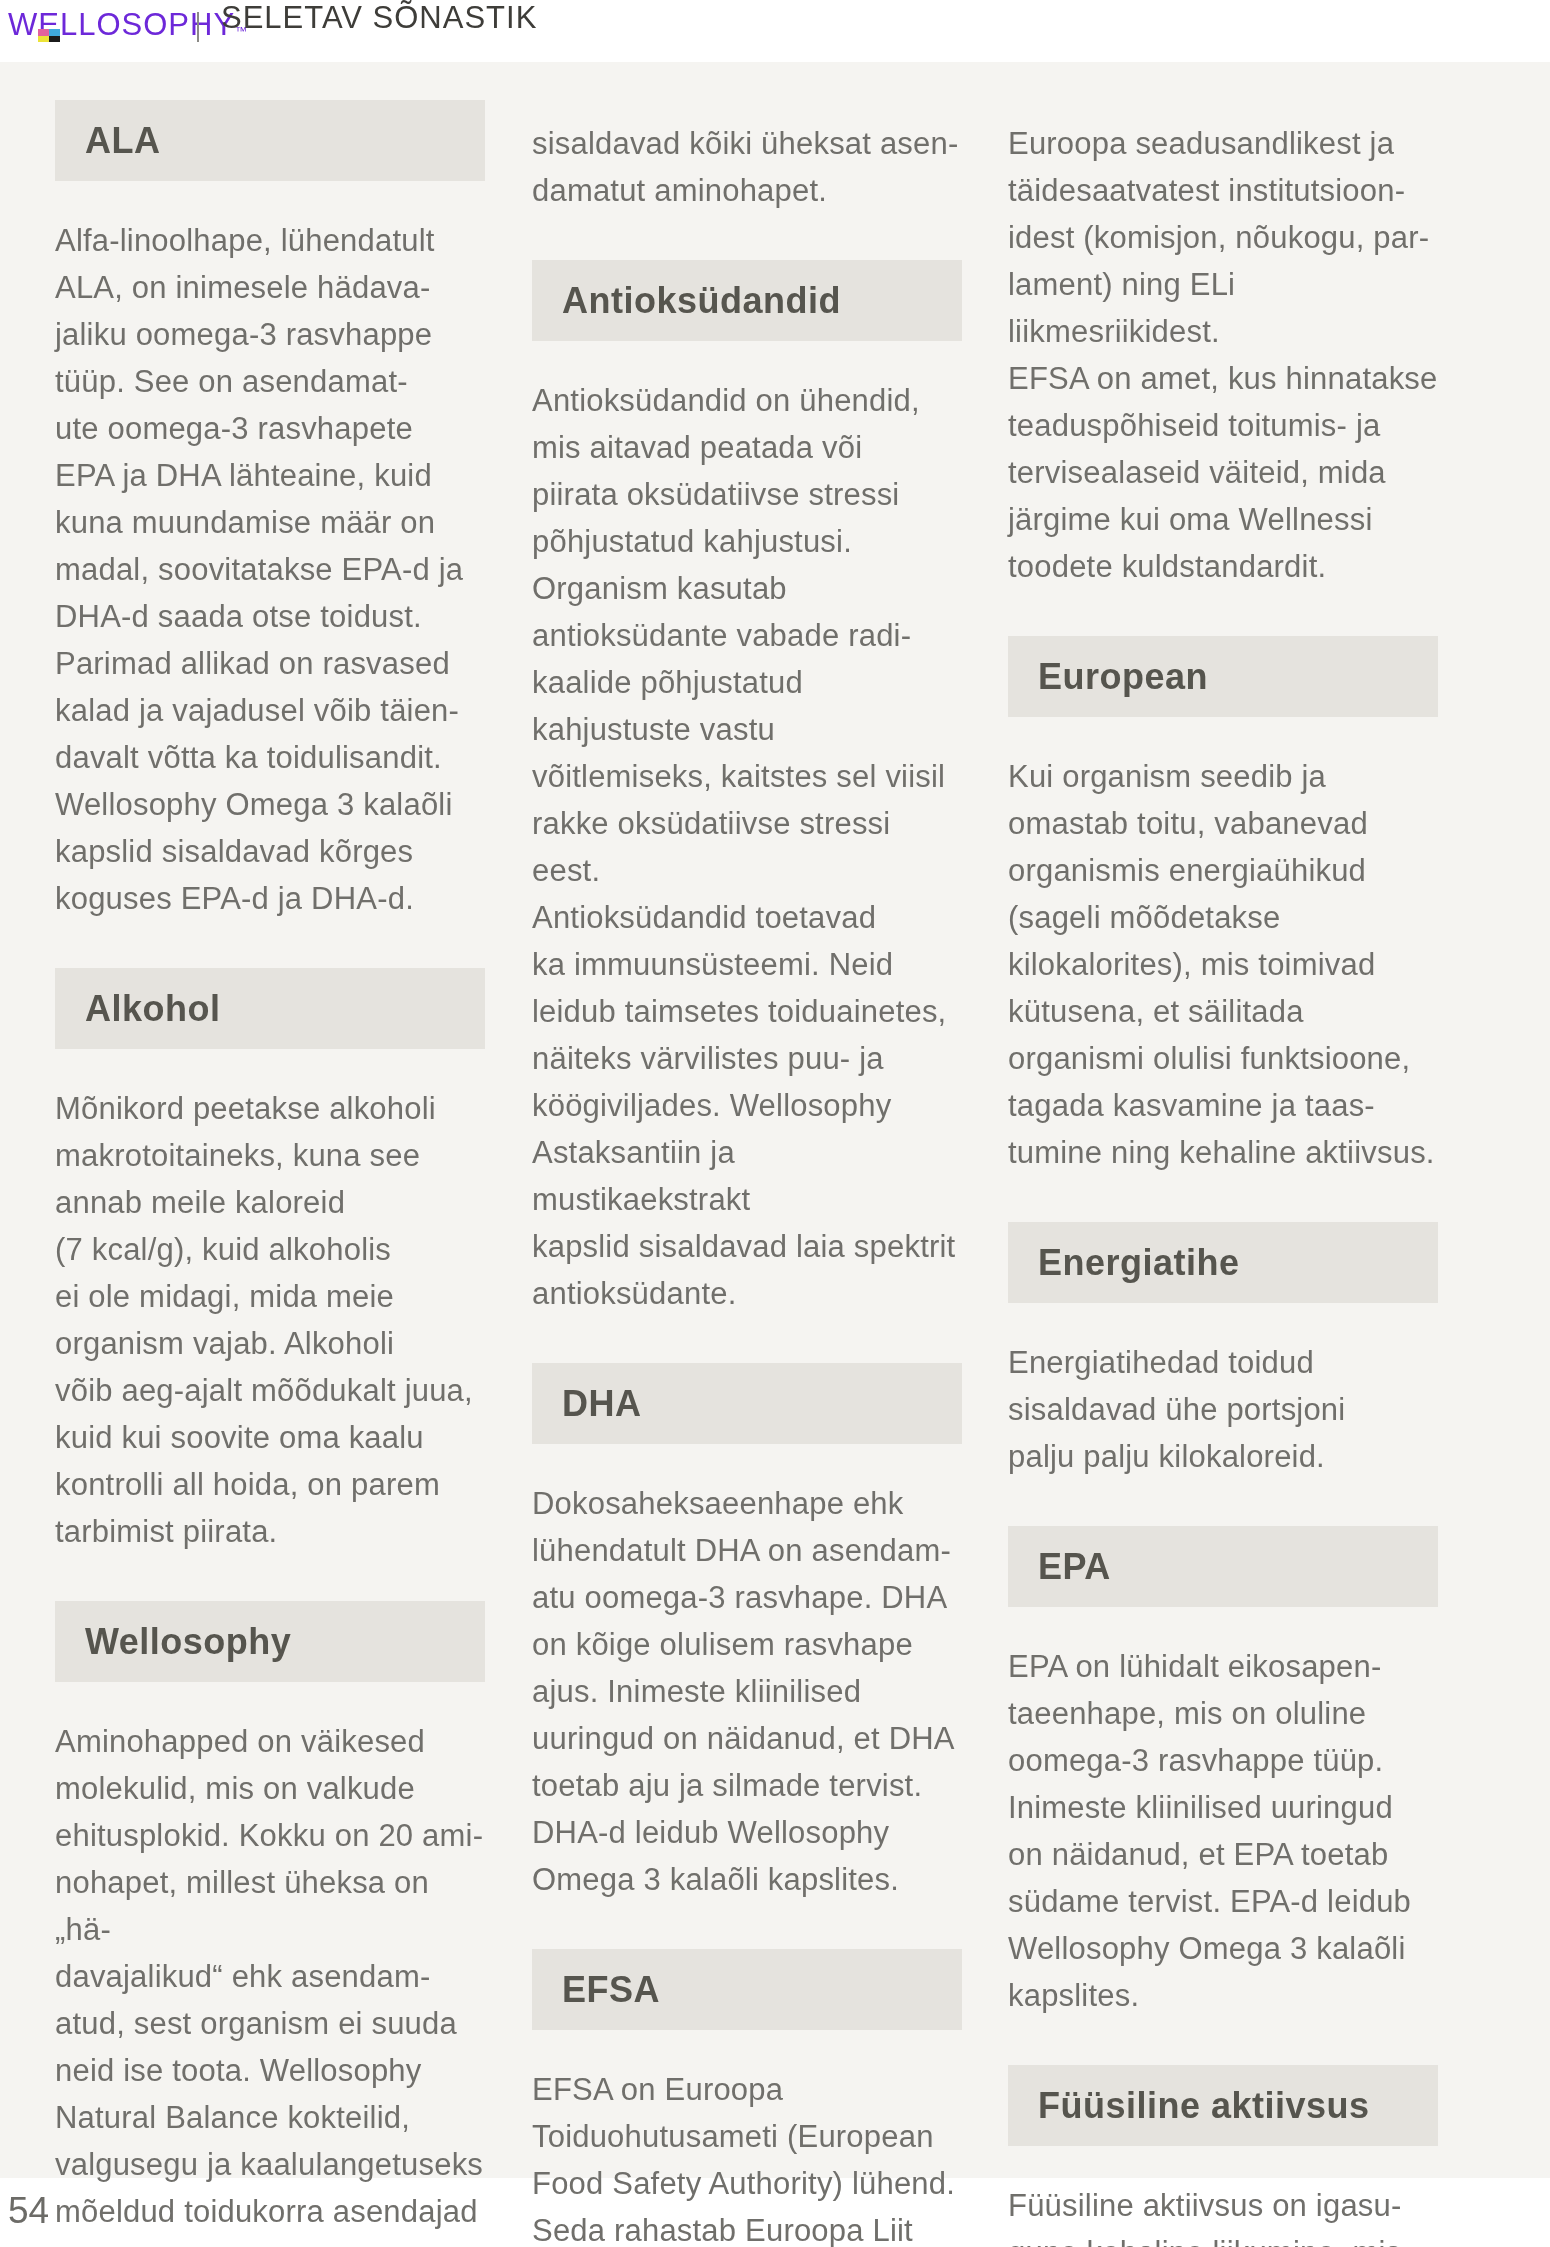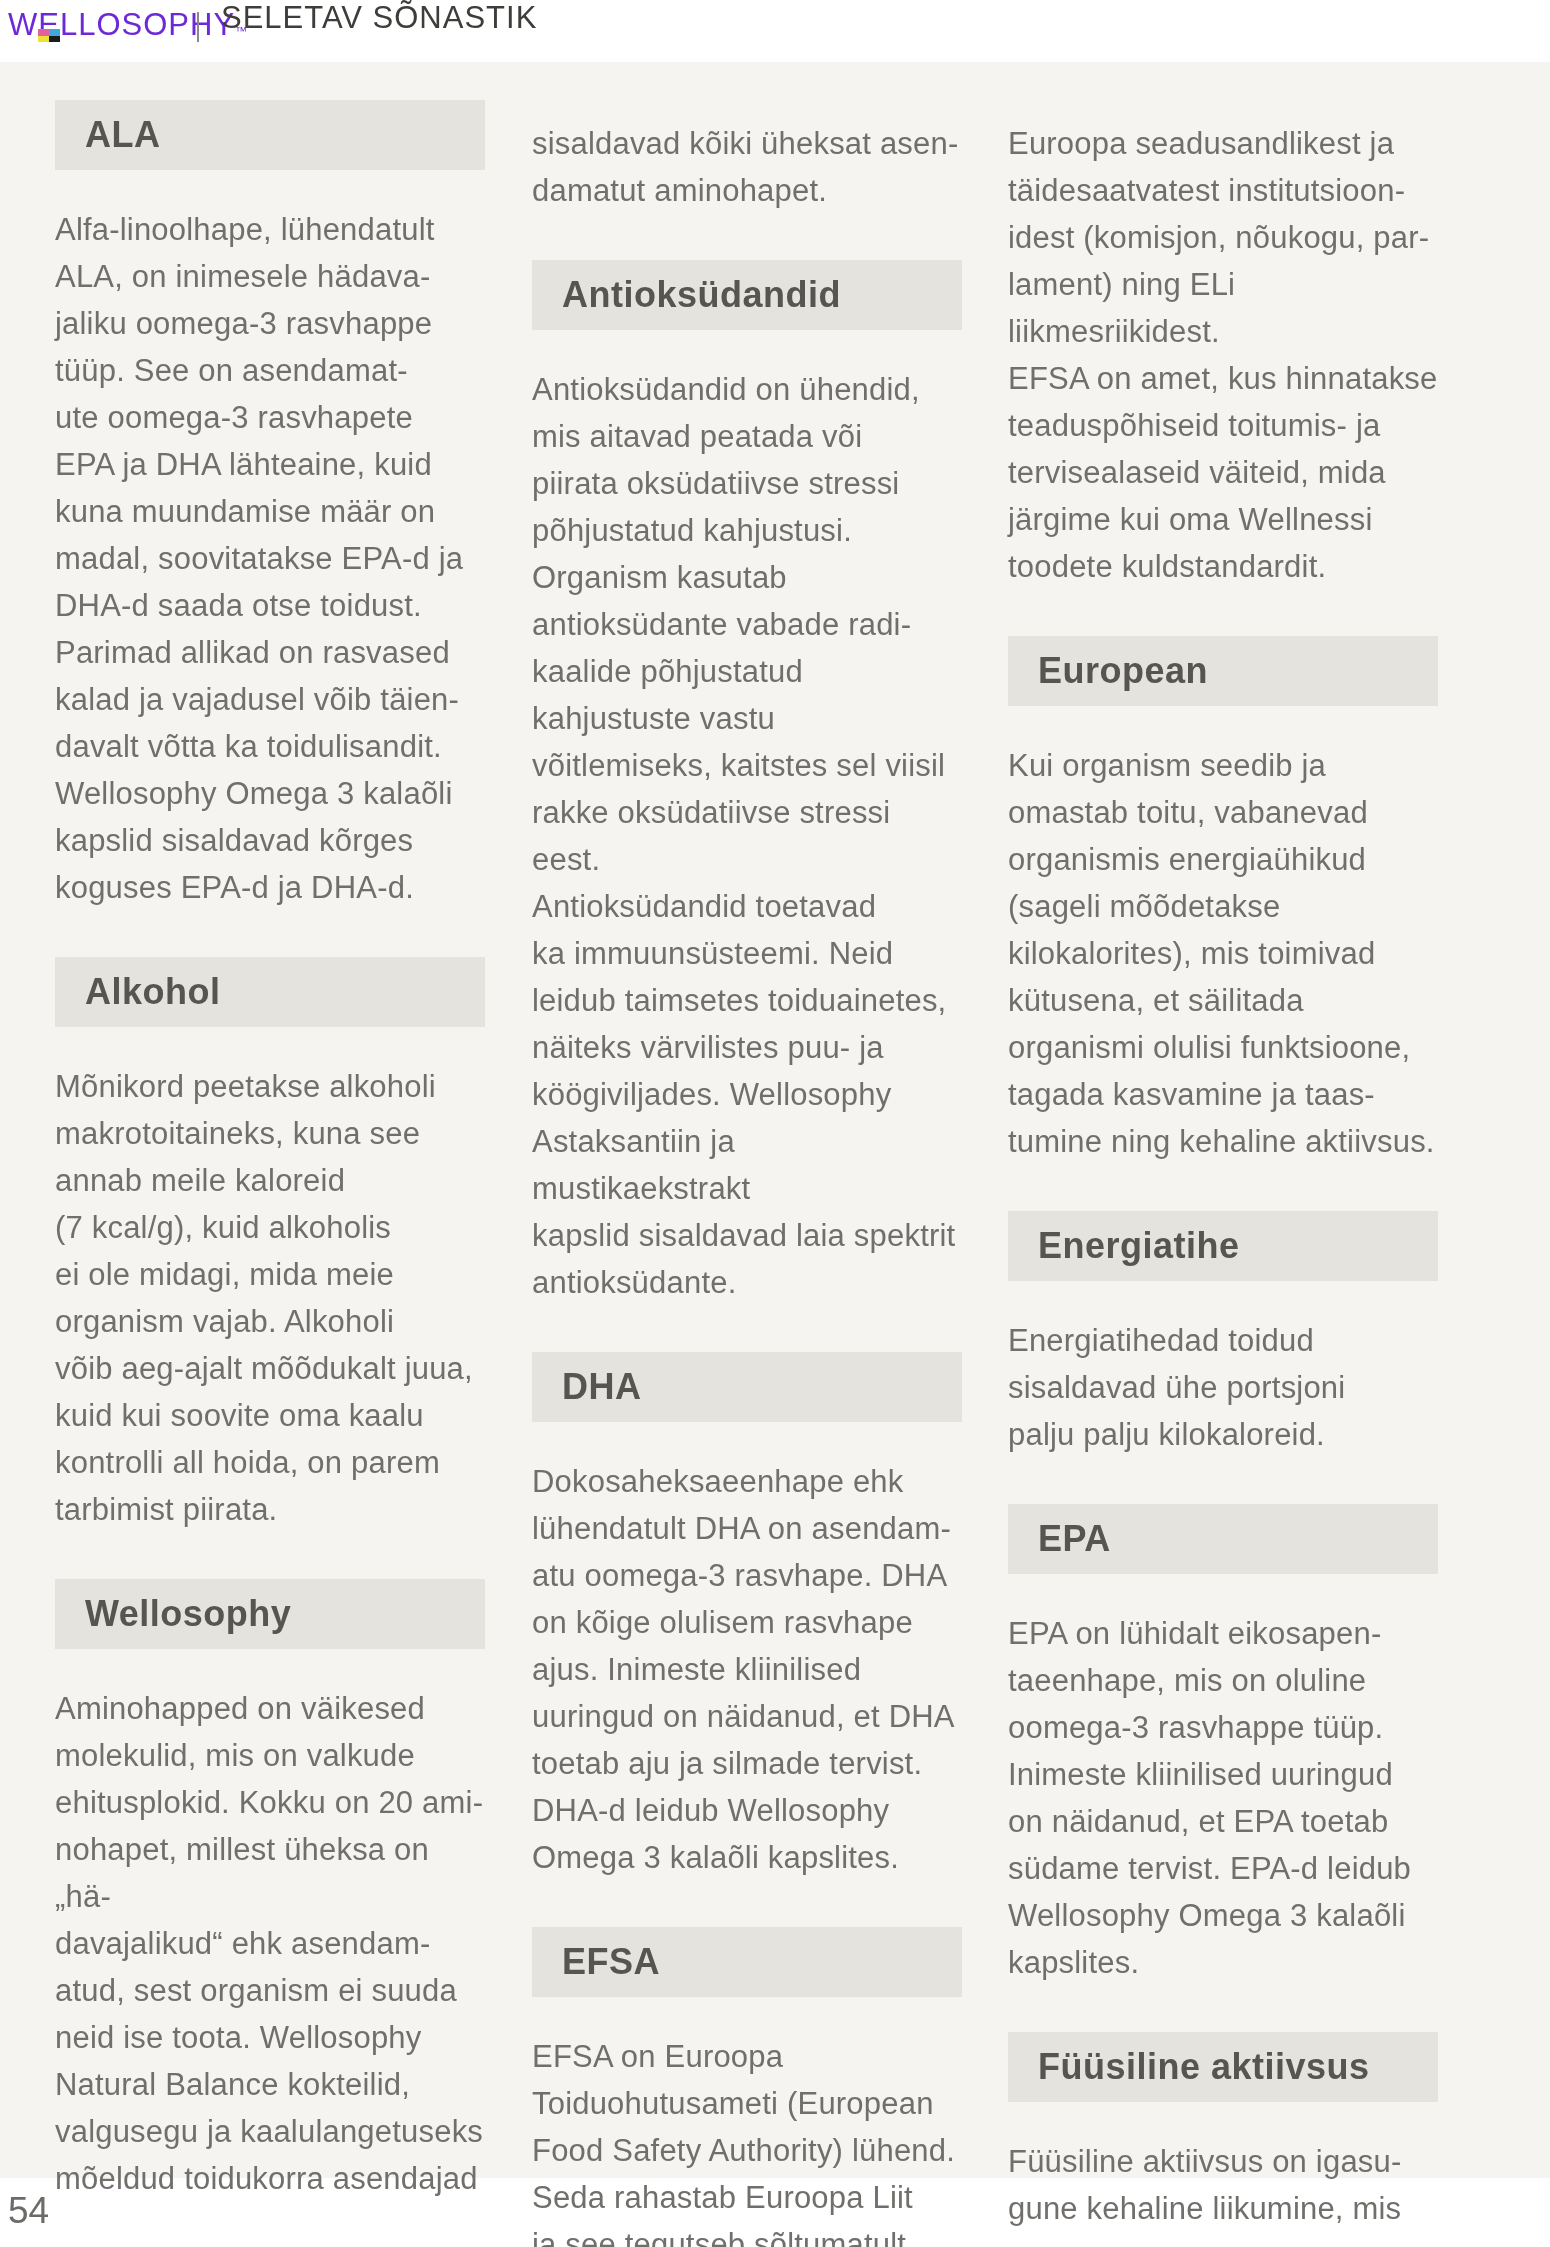--- a/index.html
+++ b/index.html
@@ -32,21 +32,21 @@
   .reg-mark i{display:block;}
   
   .content{
     position:absolute;top:62px;left:0;width:100%;height:2116px;background:#f5f4f1;
   }
   .col{position:absolute;top:0;width:430px;box-sizing:border-box;padding-top:38px;}
   .col-1{left:55px;}
   .col-2{left:532px;}
   .col-3{left:1008px;}
   .section-heading-box{
-    background:#e5e3de;height:70px;display:flex;align-items:center;
+    background:#e5e3de;height:81px;display:flex;align-items:center;
     padding-left:30px;box-sizing:border-box;margin:0 0 36px 0;
   }
   .section-heading-box span{
     font-size:36px;font-weight:700;color:#56554e;letter-spacing:.5px;
   }
   .body-para{
     margin:0 0 46px 0;
     font-size:31px;line-height:47px;color:#706f6b;letter-spacing:.2px;
     white-space:pre-line;
   }

